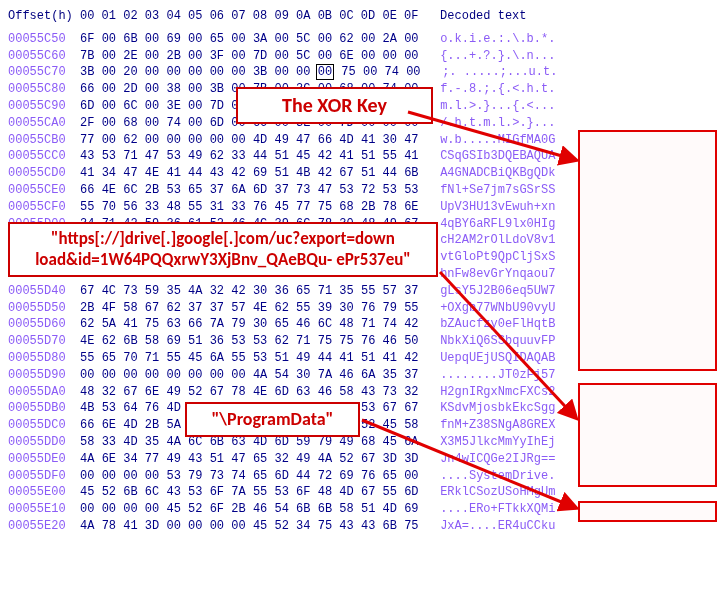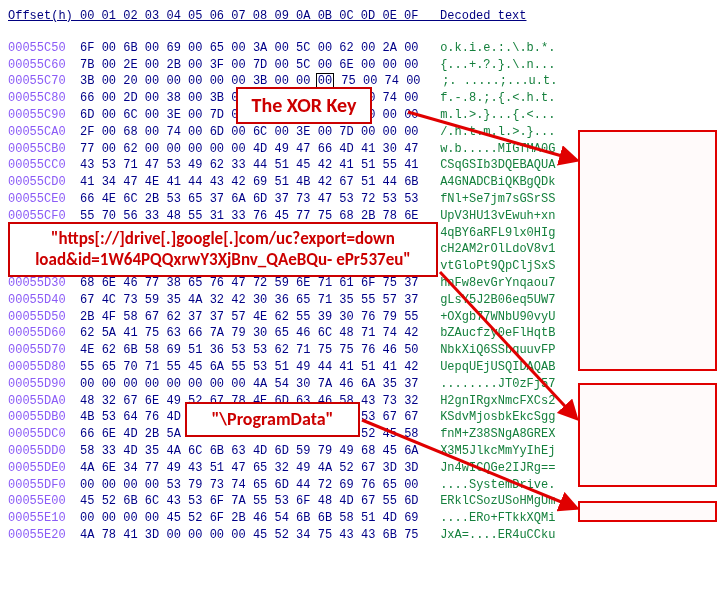--- a/index.html
+++ b/index.html
@@ -14,26 +14,25 @@
     box-sizing: border-box;
     overflow: hidden;
     position: relative;
   }
   .hex-header, .hex-row {
     white-space: pre;
     line-height: 16.8px;
     letter-spacing: 0;
   }
   .hex-header {
-    margin-bottom: 15px;
-    text-decoration: underline;
+    margin-bottom: 6px;
   }
   .offset-col { color: #8b5cf6; }
   .hex-byte   { color: #000088; }
-  .decoded    { color: #15803d; }
+  .decoded    { color: #8b5cf6; }
   .cursor-cell{
     border:1px solid #000;
     padding:0 1px;
     margin-left:-2px;
   }
   .red-box {
     position: absolute;
     border: 2px solid #e00000;
     background: rgba(255,0,0,0.02);
     pointer-events: none;
@@ -90,21 +89,21 @@
     <div class="hex-row"><span class="offset-col">00055DB0  </span><span class="hex-byte">4B</span> <span class="hex-byte">53</span> <span class="hex-byte">64</span> <span class="hex-byte">76</span> <span class="hex-byte">4D</span> <span class="hex-byte">6A</span> <span class="hex-byte">6F</span> <span class="hex-byte">73</span> <span class="hex-byte">62</span> <span class="hex-byte">6B</span> <span class="hex-byte">45</span> <span class="hex-byte">6B</span> <span class="hex-byte">63</span> <span class="hex-byte">53</span> <span class="hex-byte">67</span> <span class="hex-byte">67</span><span class="decoded">   KSdvMjosbkEkcSgg</span></div>
     <div class="hex-row"><span class="offset-col">00055DC0  </span><span class="hex-byte">66</span> <span class="hex-byte">6E</span> <span class="hex-byte">4D</span> <span class="hex-byte">2B</span> <span class="hex-byte">5A</span> <span class="hex-byte">33</span> <span class="hex-byte">38</span> <span class="hex-byte">53</span> <span class="hex-byte">4E</span> <span class="hex-byte">67</span> <span class="hex-byte">41</span> <span class="hex-byte">38</span> <span class="hex-byte">47</span> <span class="hex-byte">52</span> <span class="hex-byte">45</span> <span class="hex-byte">58</span><span class="decoded">   fnM+Z38SNgA8GREX</span></div>
     <div class="hex-row"><span class="offset-col">00055DD0  </span><span class="hex-byte">58</span> <span class="hex-byte">33</span> <span class="hex-byte">4D</span> <span class="hex-byte">35</span> <span class="hex-byte">4A</span> <span class="hex-byte">6C</span> <span class="hex-byte">6B</span> <span class="hex-byte">63</span> <span class="hex-byte">4D</span> <span class="hex-byte">6D</span> <span class="hex-byte">59</span> <span class="hex-byte">79</span> <span class="hex-byte">49</span> <span class="hex-byte">68</span> <span class="hex-byte">45</span> <span class="hex-byte">6A</span><span class="decoded">   X3M5JlkcMmYyIhEj</span></div>
     <div class="hex-row"><span class="offset-col">00055DE0  </span><span class="hex-byte">4A</span> <span class="hex-byte">6E</span> <span class="hex-byte">34</span> <span class="hex-byte">77</span> <span class="hex-byte">49</span> <span class="hex-byte">43</span> <span class="hex-byte">51</span> <span class="hex-byte">47</span> <span class="hex-byte">65</span> <span class="hex-byte">32</span> <span class="hex-byte">49</span> <span class="hex-byte">4A</span> <span class="hex-byte">52</span> <span class="hex-byte">67</span> <span class="hex-byte">3D</span> <span class="hex-byte">3D</span><span class="decoded">   Jn4wICQGe2IJRg==</span></div>
     <div class="hex-row"><span class="offset-col">00055DF0  </span><span class="hex-byte">00</span> <span class="hex-byte">00</span> <span class="hex-byte">00</span> <span class="hex-byte">00</span> <span class="hex-byte">53</span> <span class="hex-byte">79</span> <span class="hex-byte">73</span> <span class="hex-byte">74</span> <span class="hex-byte">65</span> <span class="hex-byte">6D</span> <span class="hex-byte">44</span> <span class="hex-byte">72</span> <span class="hex-byte">69</span> <span class="hex-byte">76</span> <span class="hex-byte">65</span> <span class="hex-byte">00</span><span class="decoded">   ....SystemDrive.</span></div>
     <div class="hex-row"><span class="offset-col">00055E00  </span><span class="hex-byte">45</span> <span class="hex-byte">52</span> <span class="hex-byte">6B</span> <span class="hex-byte">6C</span> <span class="hex-byte">43</span> <span class="hex-byte">53</span> <span class="hex-byte">6F</span> <span class="hex-byte">7A</span> <span class="hex-byte">55</span> <span class="hex-byte">53</span> <span class="hex-byte">6F</span> <span class="hex-byte">48</span> <span class="hex-byte">4D</span> <span class="hex-byte">67</span> <span class="hex-byte">55</span> <span class="hex-byte">6D</span><span class="decoded">   ERklCSozUSoHMgUm</span></div>
     <div class="hex-row"><span class="offset-col">00055E10  </span><span class="hex-byte">00</span> <span class="hex-byte">00</span> <span class="hex-byte">00</span> <span class="hex-byte">00</span> <span class="hex-byte">45</span> <span class="hex-byte">52</span> <span class="hex-byte">6F</span> <span class="hex-byte">2B</span> <span class="hex-byte">46</span> <span class="hex-byte">54</span> <span class="hex-byte">6B</span> <span class="hex-byte">6B</span> <span class="hex-byte">58</span> <span class="hex-byte">51</span> <span class="hex-byte">4D</span> <span class="hex-byte">69</span><span class="decoded">   ....ERo+FTkkXQMi</span></div>
     <div class="hex-row"><span class="offset-col">00055E20  </span><span class="hex-byte">4A</span> <span class="hex-byte">78</span> <span class="hex-byte">41</span> <span class="hex-byte">3D</span> <span class="hex-byte">00</span> <span class="hex-byte">00</span> <span class="hex-byte">00</span> <span class="hex-byte">00</span> <span class="hex-byte">45</span> <span class="hex-byte">52</span> <span class="hex-byte">34</span> <span class="hex-byte">75</span> <span class="hex-byte">43</span> <span class="hex-byte">43</span> <span class="hex-byte">6B</span> <span class="hex-byte">75</span><span class="decoded">   JxA=....ER4uCCku</span></div>
   </div>
 
-<div class="callout" style="left:236px; top:87px; width:136px;">The XOR Key</div>
+<div class="callout" style="left:236px; top:87px; width:197px;">The XOR Key</div>
 
 <div class="callout" style="left:8px; top:222px; width:430px; font-size:17px;">"https[://]drive[.]google[.]com/uc?export=down
 load&amp;id=1W64PQQxrwY3XjBnv_QAeBQu-
 ePr537eu"</div>
 
 <div class="callout small" style="left:185px; top:402px; width:175px;">"\ProgramData"</div>
 
 <div class="red-box" style="left:578px; top:130px; width:135px; height:237px;"></div>
 <div class="red-box" style="left:578px; top:383px; width:135px; height:100px;"></div>
 <div class="red-box" style="left:578px; top:501px; width:135px; height:17px;"></div>

